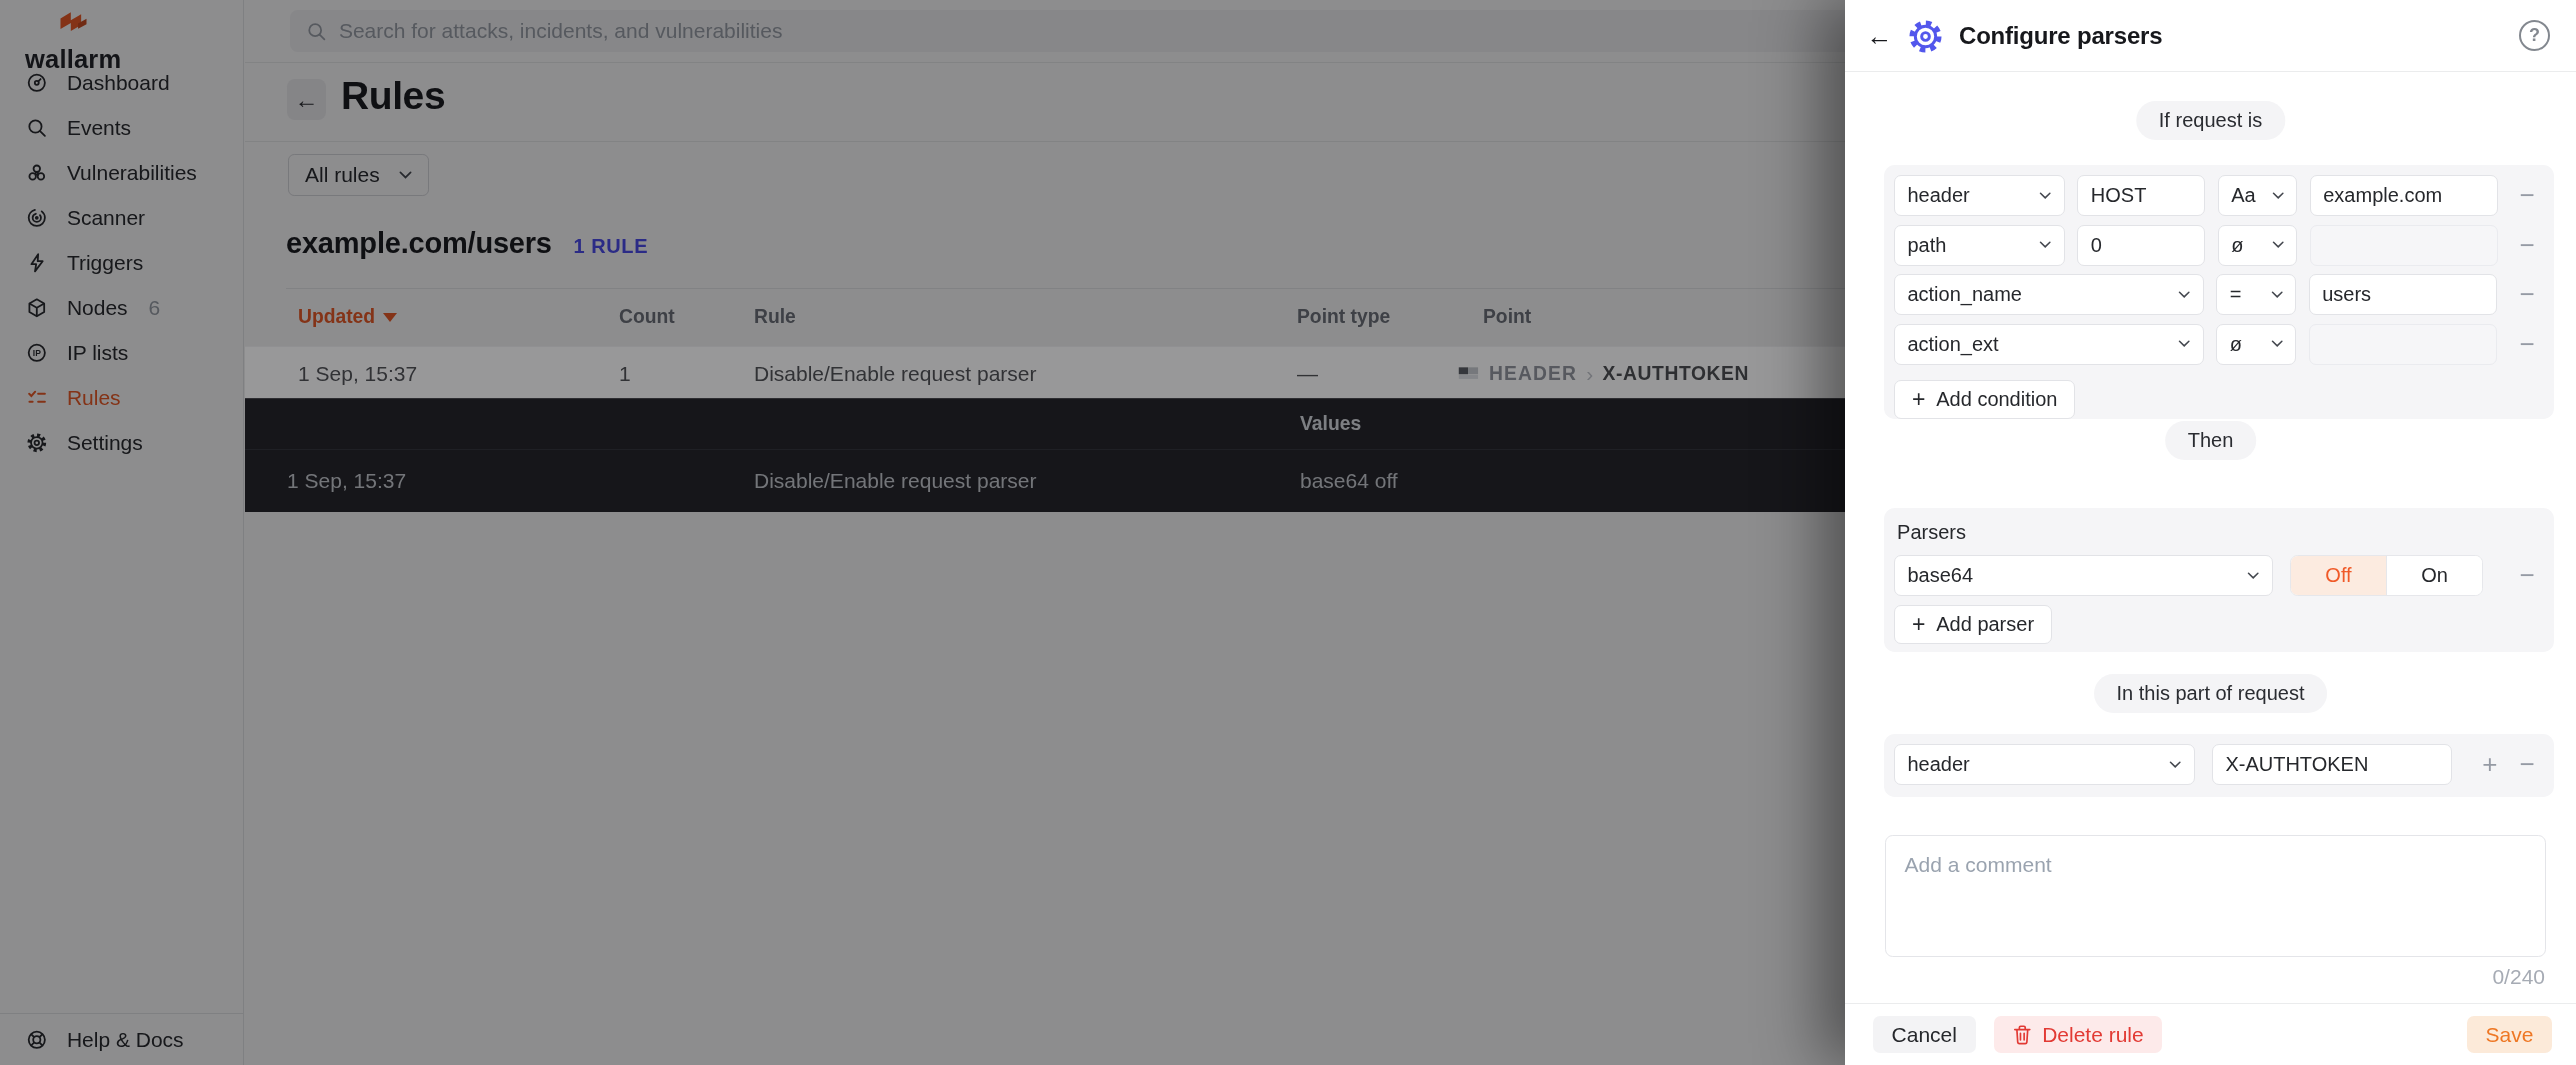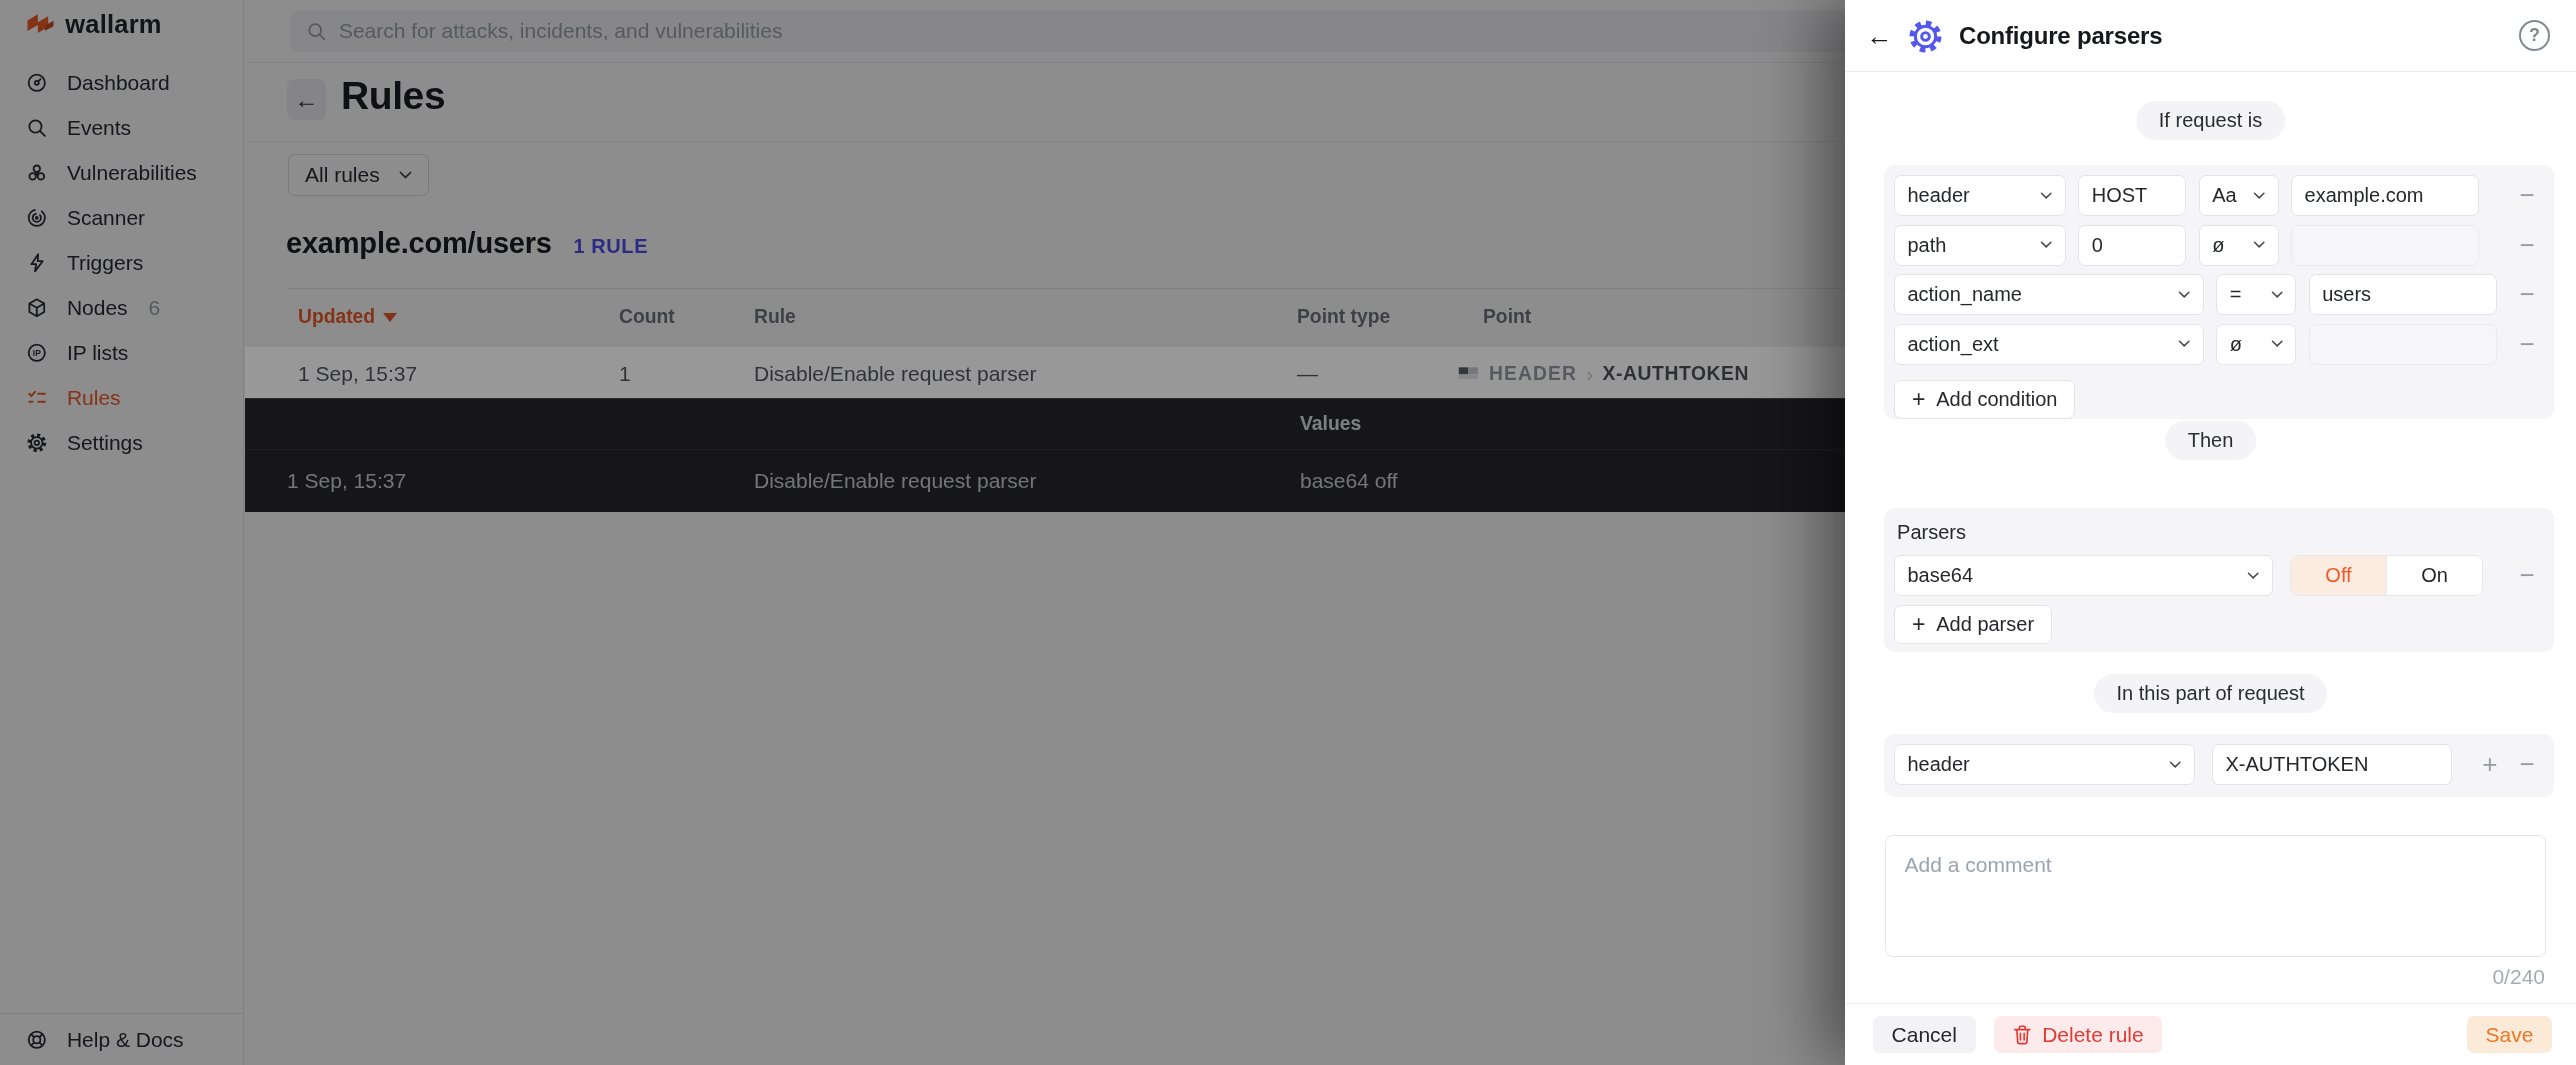--- a/index.html
+++ b/index.html
@@ -2,21 +2,21 @@
 <html style="font-size:12.4px"><head>
 <meta charset="utf-8">
 <style>
   * { box-sizing: border-box; margin: 0; padding: 0; }
   html,body { width: 2576px; height: 1065px; }
   body { font-family: "Liberation Sans", sans-serif; background: #ffffff; }
   .app { position: relative; width: 2576px; height: 1065px; overflow: hidden; background: #ffffff; color: #26282c; }
 
   
   .sidebar { position: absolute; left: 0; top: 0; width: 244px; height: 1065px; background: #fff; border-right: 0.8px solid #e6e7e9; }
-  .logo { position: absolute; left: 25px; top: 10px; display: flex; align-items: center; gap: 9.3px; }
+  .logo { position: absolute; left: 25px; top: 10px; display: flex; align-items: center; gap: 9.3px; flex-direction: column; }
   .logo-text { font-size: 25.5px; font-weight: 700; color: #1f2125; letter-spacing: 0.2px; }
   .nav { position: absolute; left: 0; top: 60px; right: 0; }
   .nav-item { display: flex; align-items: center; gap: 19.3px; height: 45px; padding-left: 26px; font-size: 21px; color: #26282c; cursor: pointer; }
   .nav-item svg { flex: 0 0 auto; }
   .nav-item .count { color: #9aa0a8; margin-left: 1.5px; }
   .nav-item.active { color: #ee5a24; }
   .sidebar-footer { position: absolute; left: 0; right: 0; bottom: 0; height: 52px; border-top: 0.8px solid #e6e7e9; display: flex; align-items: center; gap: 19.3px; padding-left: 26px; font-size: 21px; background: #fff; }
 
   
   .main { position: absolute; left: 245px; top: 0; right: 0; bottom: 0; background: #fff; }
@@ -77,21 +77,21 @@
   .box-if { top: 165px; height: 254px; }
   .box-parsers { top: 508px; height: 144px; }
   .box-part { top: 734px; height: 63px; }
 
   .cond-row { display: flex; align-items: center; gap: 12.4px; height: 41px; margin-bottom: 8.5px; }
   .ctrl { height: 41px; background: #fff; border: 1.5px solid #e2e3e7; border-radius: 7px; font-size: 20px; color: #26282c; display: flex; align-items: center; padding: 0 12.4px; font-family: inherit; }
   .dd { justify-content: space-between; cursor: pointer; gap: 7.7px; }
   .dd-chevron { flex: 0 0 auto; }
   input.ctrl { outline: none; }
   .ctrl.disabled { background: #f6f6f8; border-color: #eaebef; }
-  .w-field { width: 172px; } .w-param { width: 108px; } .w-op { width: 80px; } .w-value { width: 188px; }
+  .w-field { width: 172px; } .w-param { width: 128px; } .w-op { width: 80px; } .w-value { width: 188px; }
   .w-wide { width: 310px; }
   .w-parser { width: 379px; } .w-partfield { width: 301px; } .w-partvalue { width: 240px; }
   .icon-btn { width: 34px; height: 41px; display: flex; align-items: center; justify-content: center; color: #959aa4; font-size: 26px; cursor: pointer; user-select: none; }
   .row-end { margin-left: auto; display: flex; align-items: center; }
 
   .add-btn { display: inline-flex; align-items: center; gap: 10.8px; height: 39px; padding: 0 17px; background: #fff; border: 1.5px solid #e2e3e7; border-radius: 7px; font-size: 20px; color: #26282c; cursor: pointer; margin-top: 7px; }
   .add-btn .plus { font-size: 23px; font-weight: 400; }
 
   .box-label { font-size: 20px; color: #26282c; margin: 3.1px 0 10.8px 3.1px; }
   .parser-row { display: flex; align-items: center; gap: 17px; height: 41px; }

